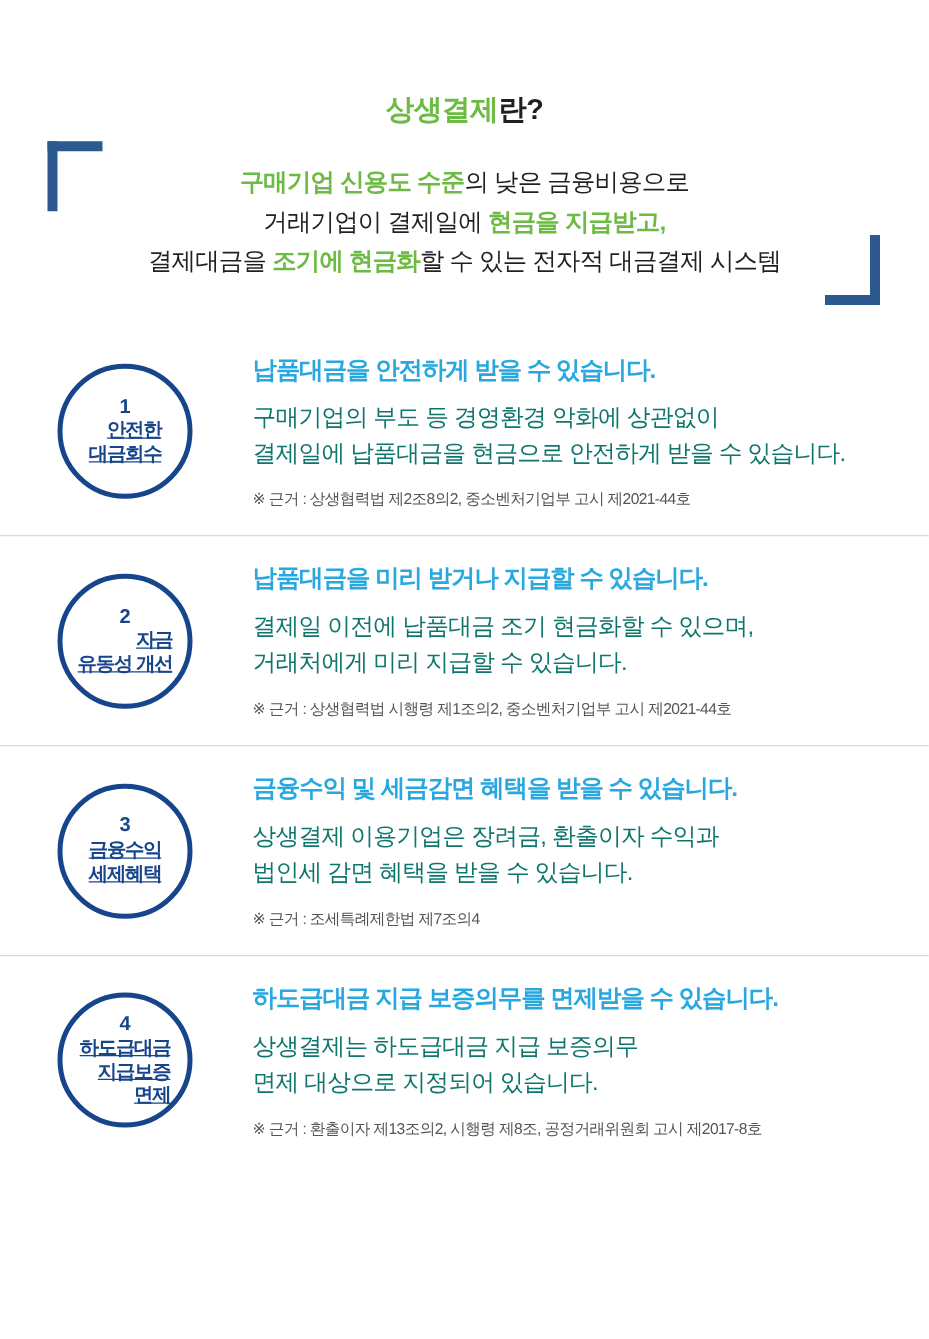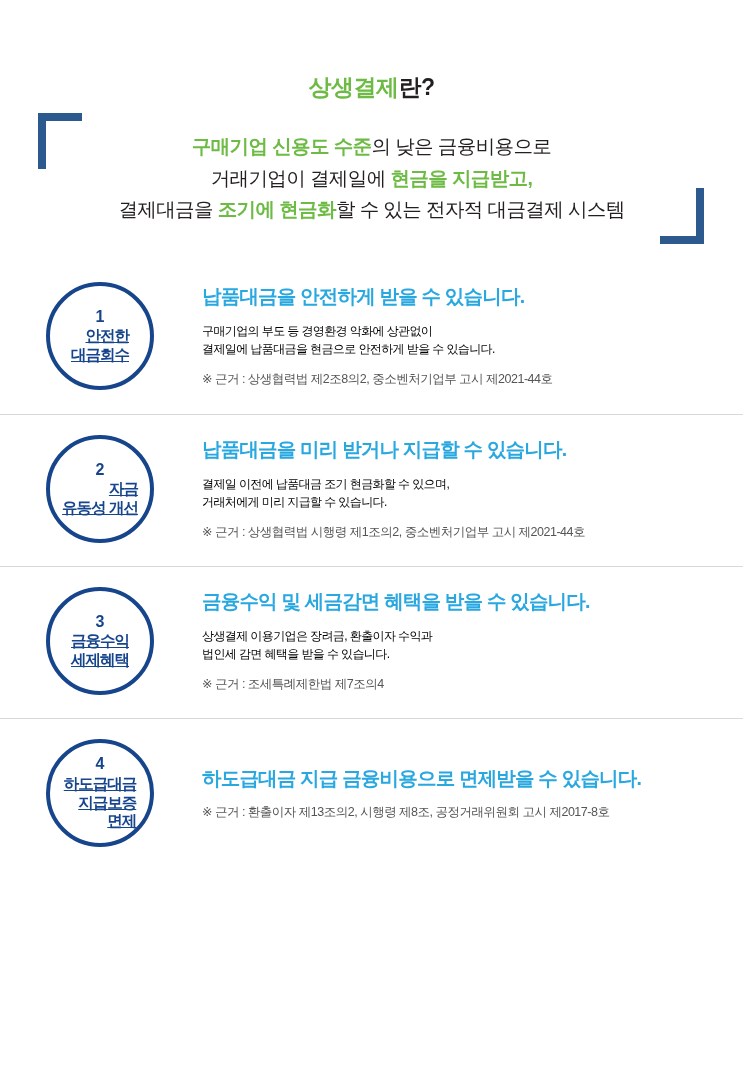--- a/index.html
+++ b/index.html
@@ -115,22 +115,22 @@
     flex: 1 1 auto;
   }
   .item-head {
     color: #29a8e0;
     font-size: 19.5px;
     font-weight: bold;
     letter-spacing: -0.8px;
     margin-bottom: 12px;
   }
   .item-desc {
-    color: #000000;
-    font-size: 12px;
+    color: #0f766e;
+    font-size: 19px;
     line-height: 1.52;
     letter-spacing: -0.6px;
     white-space: pre-line;
     margin-bottom: 13px;
   }
   .item-note {
     color: #555555;
     font-size: 12.5px;
     letter-spacing: -0.5px;
   }
@@ -201,18 +201,20 @@
     </div>
     <div class="item">
       <div class="item-inner">
         <div class="circle">
           <div class="num">4</div>
           <div class="lbl">하도급대금
 지급보증
 면제</div>
         </div>
         <div class="item-body">
-          <div class="item-head">하도급대금 지급 금융비용으로 면제받을 수 있습니다.</div>
+          <div class="item-head">하도급대금 지급 보증의무를 면제받을 수 있습니다.</div>
+          <div class="item-desc">상생결제는 하도급대금 지급 보증의무
+면제 대상으로 지정되어 있습니다.</div>
           <div class="item-note">※ 근거 : 환출이자 제13조의2, 시행령 제8조, 공정거래위원회 고시 제2017-8호</div>
         </div>
       </div>
     </div>
   </div>
 
 </body></html>

